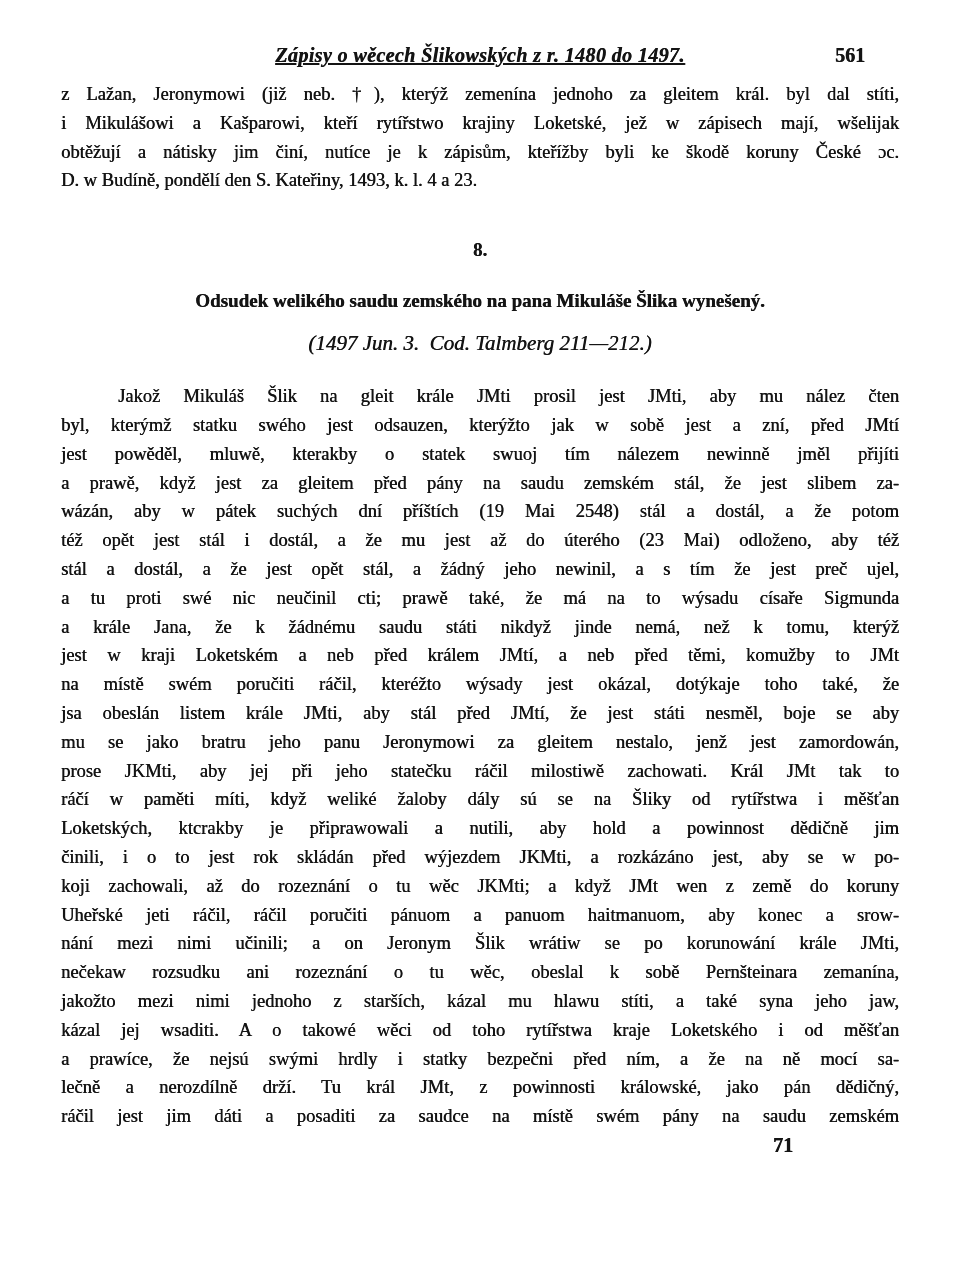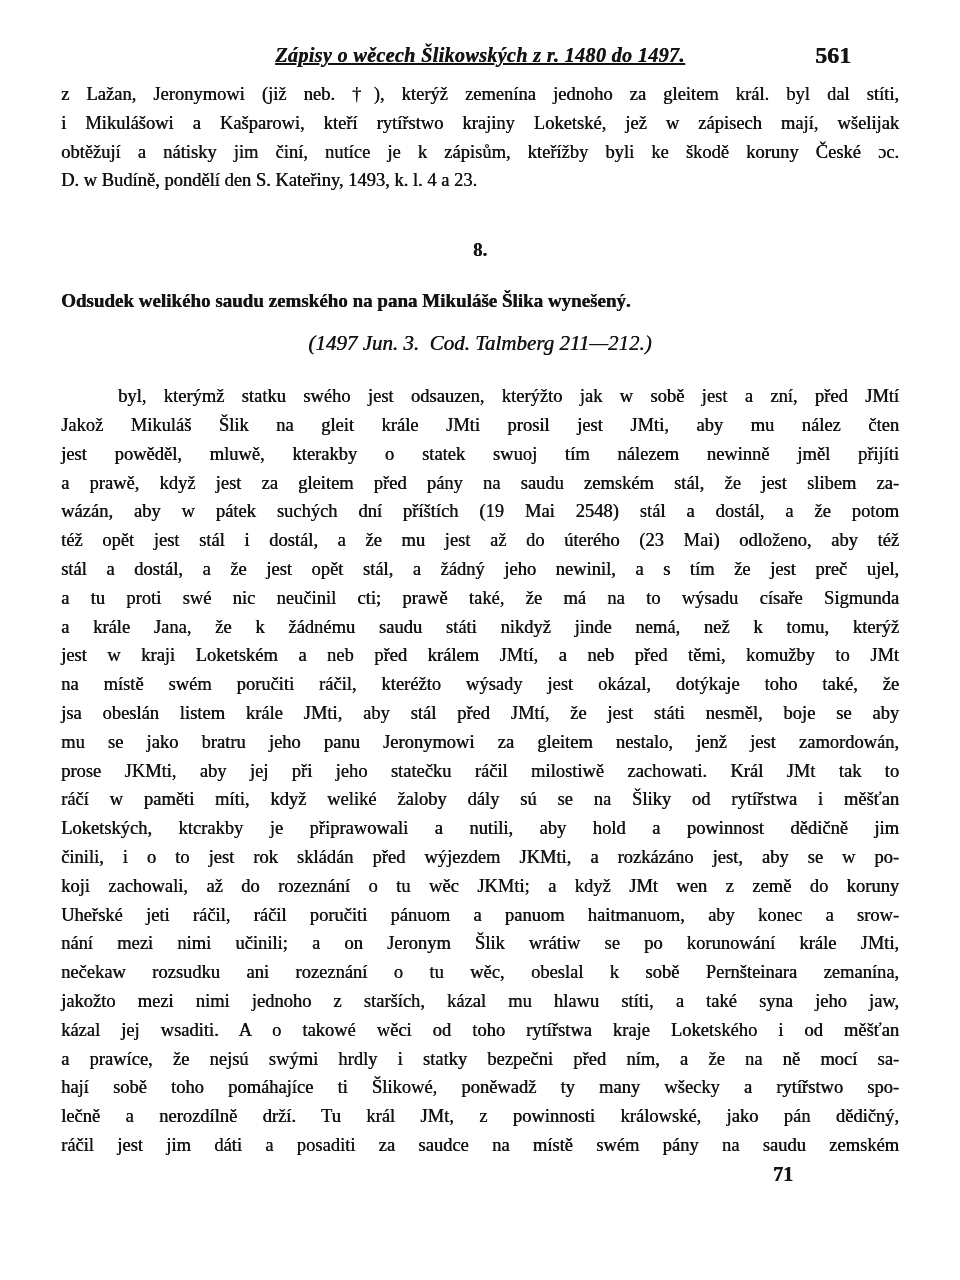--- a/index.html
+++ b/index.html
@@ -31,23 +31,23 @@
   }
   .running-title {
     font-style: italic;
     font-weight: bold;
     font-size: 20px;
     letter-spacing: 0.4px;
     text-decoration: underline;
   }
   .page-number {
     position: absolute;
-    right: 48px;
+    right: 34px;
     top: 0;
-    font-size: 24px;
+    font-size: 20px;
     font-weight: bold;
     font-style: normal;
   }
   
   .line {
     font-size: 18.5px;
     line-height: 28.8px;
     text-align: justify;
     text-align-last: justify;
     white-space: nowrap;
@@ -64,20 +64,21 @@
   
   .section-number {
     margin-top: 42px;
     text-align: center;
     font-size: 19px;
     font-weight: bold;
     line-height: 26px;
   }
   .section-heading {
     margin-top: 24px;
+    text-align: center;
     font-size: 19px;
     font-weight: bold;
     line-height: 27px;
   }
   .source-line {
     margin-top: 16px;
     text-align: center;
     font-style: italic;
     font-size: 21px;
     line-height: 26px;
@@ -120,22 +121,22 @@
     <div class="line-left">D. w Budíně, pondělí den S. Kateřiny, 1493, k. l. 4 a 23.</div>
   </div>
 
   <div class="section-number">8.</div>
 
   <div class="section-heading">Odsudek welikého saudu zemského na pana Mikuláše Šlika wynešený.</div>
 
   <div class="source-line">(1497 Jun. 3.  Cod. Talmberg 211—212.)</div>
 
   <div class="body-text">
+      <div class="line">Jakož Mikuláš Šlik na gleit krále JMti prosil jest JMti, aby mu nález čten</div>
       <div class="line">byl, kterýmž statku swého jest odsauzen, kterýžto jak w sobě jest a zní, před JMtí</div>
-      <div class="line">Jakož Mikuláš Šlik na gleit krále JMti prosil jest JMti, aby mu nález čten</div>
       <div class="line">jest powěděl, mluwě, kterakby o statek swuoj tím nálezem newinně jměl přijíti</div>
       <div class="line">a prawě, když jest za gleitem před pány na saudu zemském stál, že jest slibem za-</div>
       <div class="line">wázán, aby w pátek suchých dní příštích (19 Mai 2548) stál a dostál, a že potom</div>
       <div class="line">též opět jest stál i dostál, a že mu jest až do úterého (23 Mai) odloženo, aby též</div>
       <div class="line">stál a dostál, a že jest opět stál, a žádný jeho newinil, a s tím že jest preč ujel,</div>
       <div class="line">a tu proti swé nic neučinil cti; prawě také, že má na to wýsadu císaře Sigmunda</div>
       <div class="line">a krále Jana, že k žádnému saudu státi nikdyž jinde nemá, než k tomu, kterýž</div>
       <div class="line">jest w kraji Loketském a neb před králem JMtí, a neb před těmi, komužby to JMt</div>
       <div class="line">na místě swém poručiti ráčil, kteréžto wýsady jest okázal, dotýkaje toho také, že</div>
       <div class="line">jsa obeslán listem krále JMti, aby stál před JMtí, že jest státi nesměl, boje se aby</div>
@@ -144,21 +145,20 @@
       <div class="line">ráčí w paměti míti, když weliké žaloby dály sú se na Šliky od rytířstwa i měšťan</div>
       <div class="line">Loketských, ktcrakby je připrawowali a nutili, aby hold a powinnost dědičně jim</div>
       <div class="line">činili, i o to jest rok skládán před wýjezdem JKMti, a rozkázáno jest, aby se w po-</div>
       <div class="line">koji zachowali, až do rozeznání o tu wěc JKMti; a když JMt wen z země do koruny</div>
       <div class="line">Uheřské jeti ráčil, ráčil poručiti pánuom a panuom haitmanuom, aby konec a srow-</div>
       <div class="line">nání mezi nimi učinili; a on Jeronym Šlik wrátiw se po korunowání krále JMti,</div>
       <div class="line">nečekaw rozsudku ani rozeznání o tu wěc, obeslal k sobě Pernšteinara zemanína,</div>
       <div class="line">jakožto mezi nimi jednoho z starších, kázal mu hlawu stíti, a také syna jeho jaw,</div>
       <div class="line">kázal jej wsaditi. A o takowé wěci od toho rytířstwa kraje Loketského i od měšťan</div>
       <div class="line">a prawíce, že nejsú swými hrdly i statky bezpečni před ním, a že na ně mocí sa-</div>
-      <div class="line">hají sobě toho pomáhajíce ti Šlikowé, poněwadž ty many wšecky a rytířstwo spo-</div>
       <div class="line">lečně a nerozdílně drží. Tu král JMt, z powinnosti králowské, jako pán dědičný,</div>
       <div class="line">ráčil jest jim dáti a posaditi za saudce na místě swém pány na saudu zemském</div>
     </div>
 
   <div class="signature-row">
     <span class="signature-number">71</span>
   </div>
 
 </div>
 

